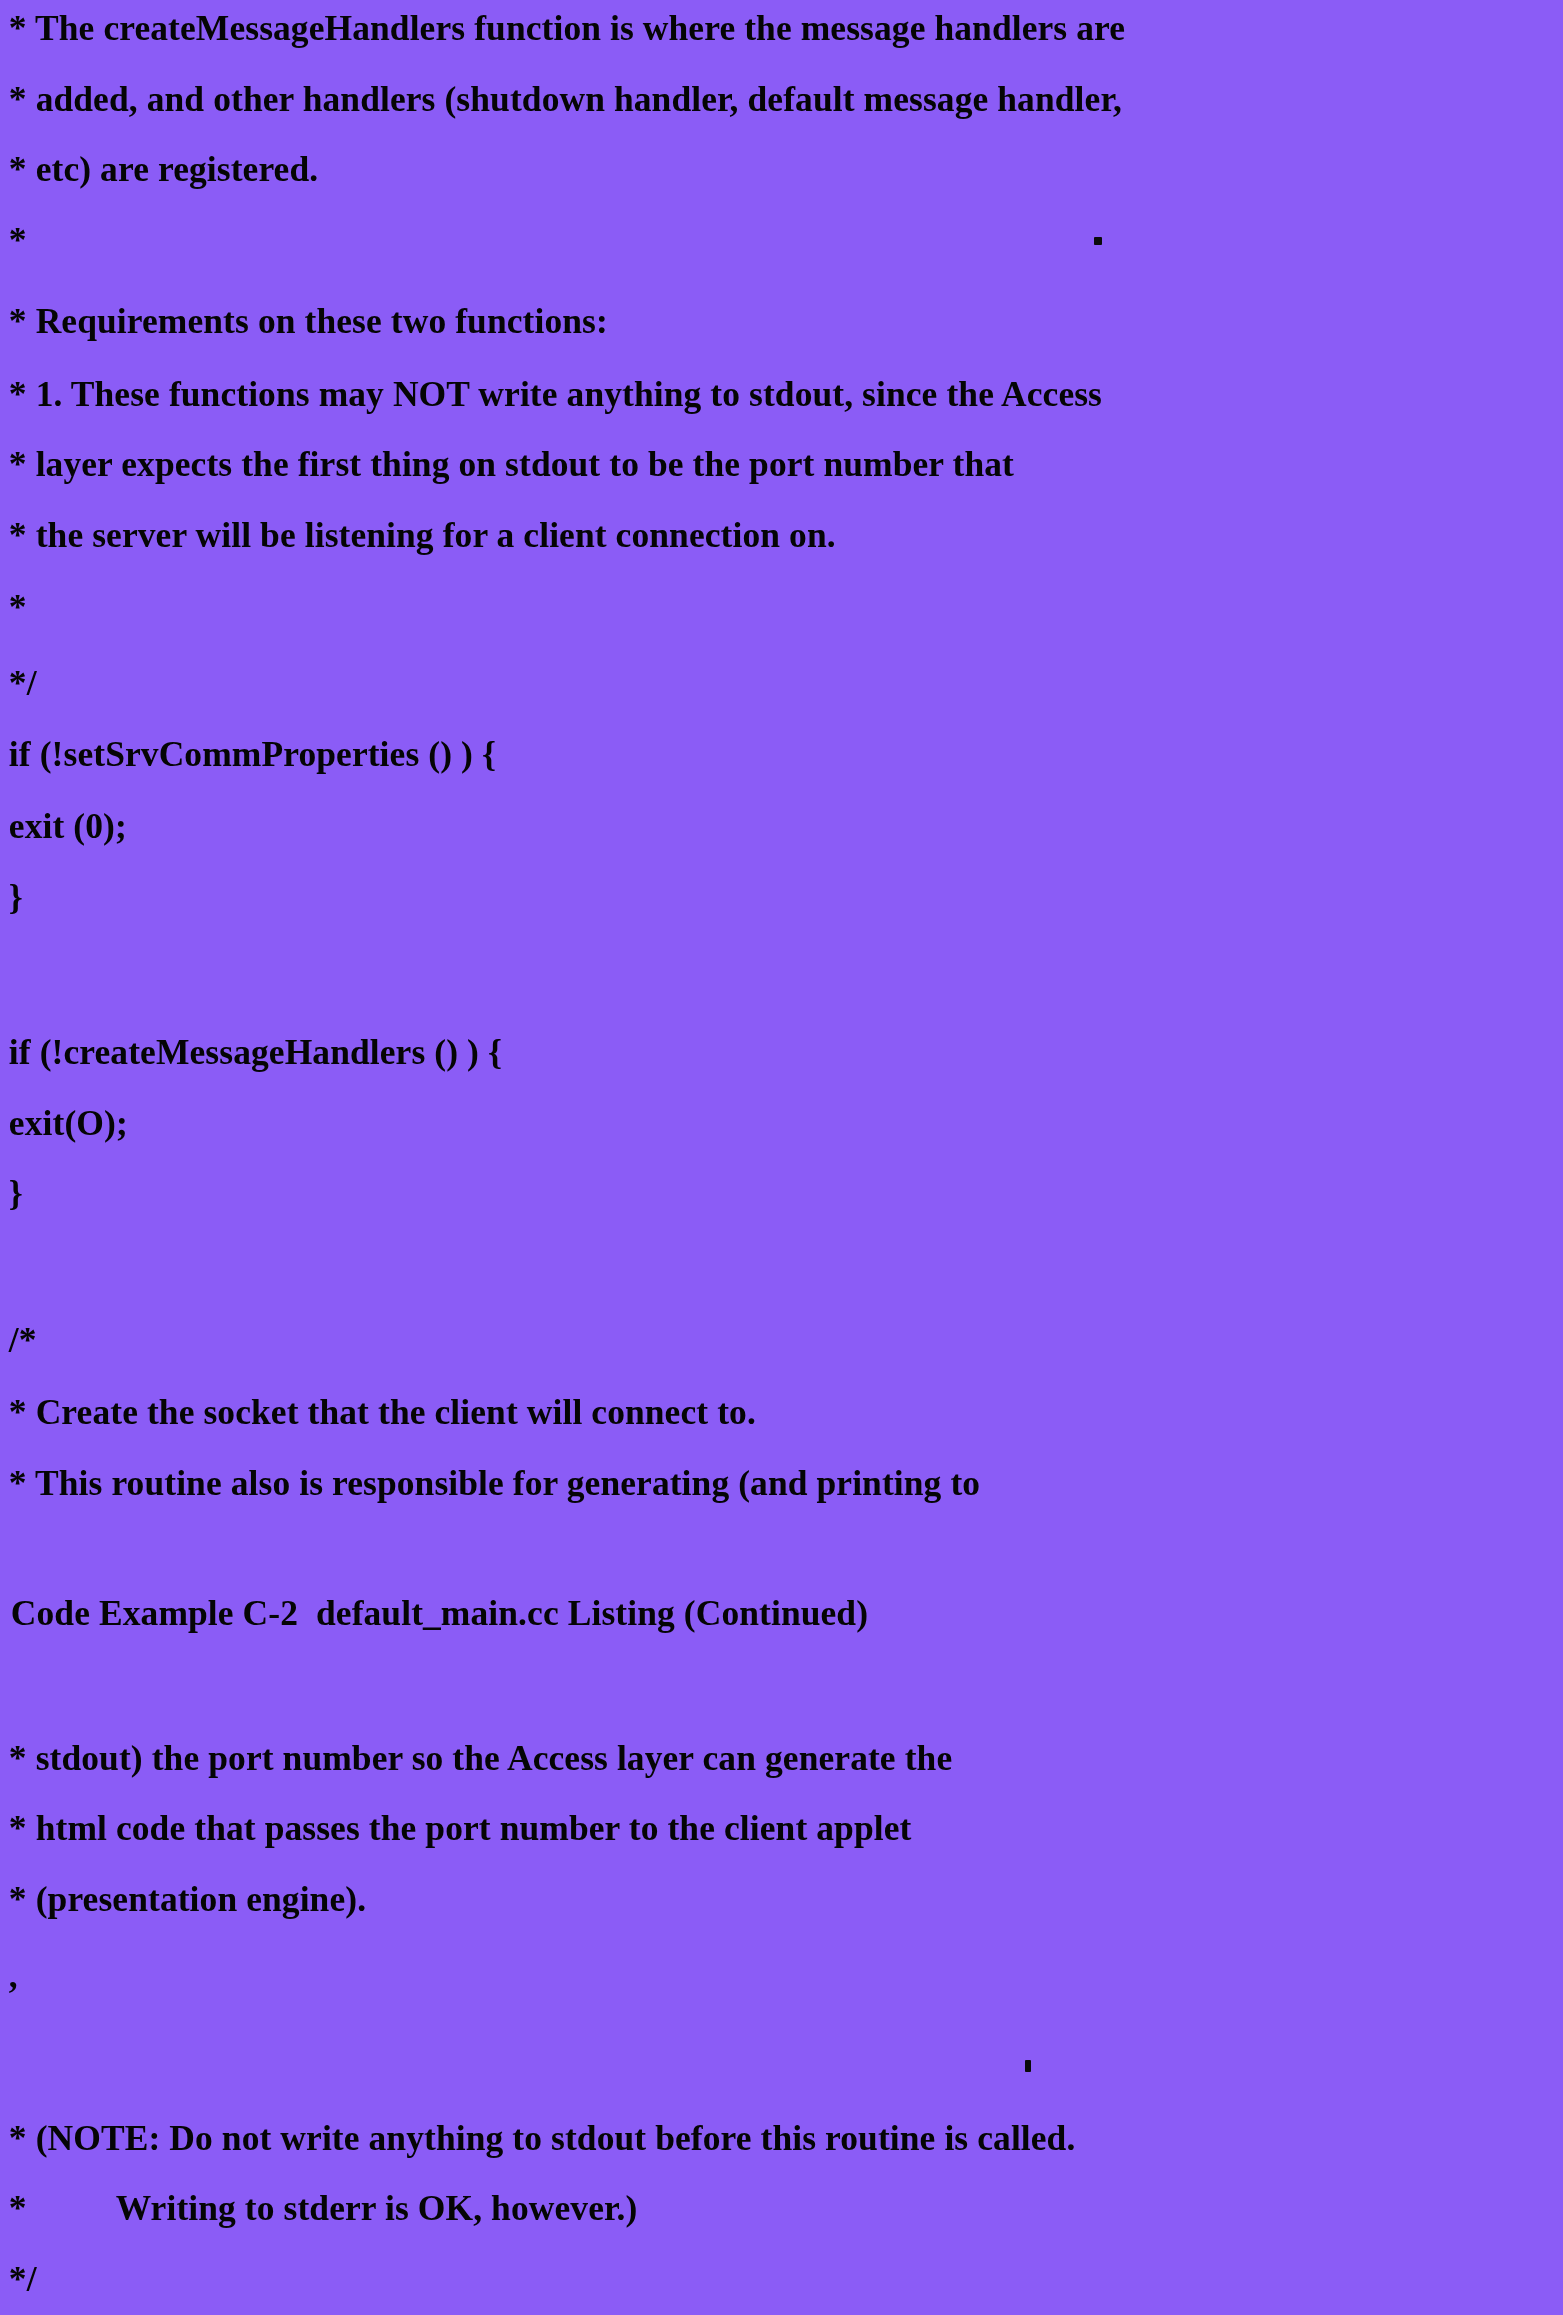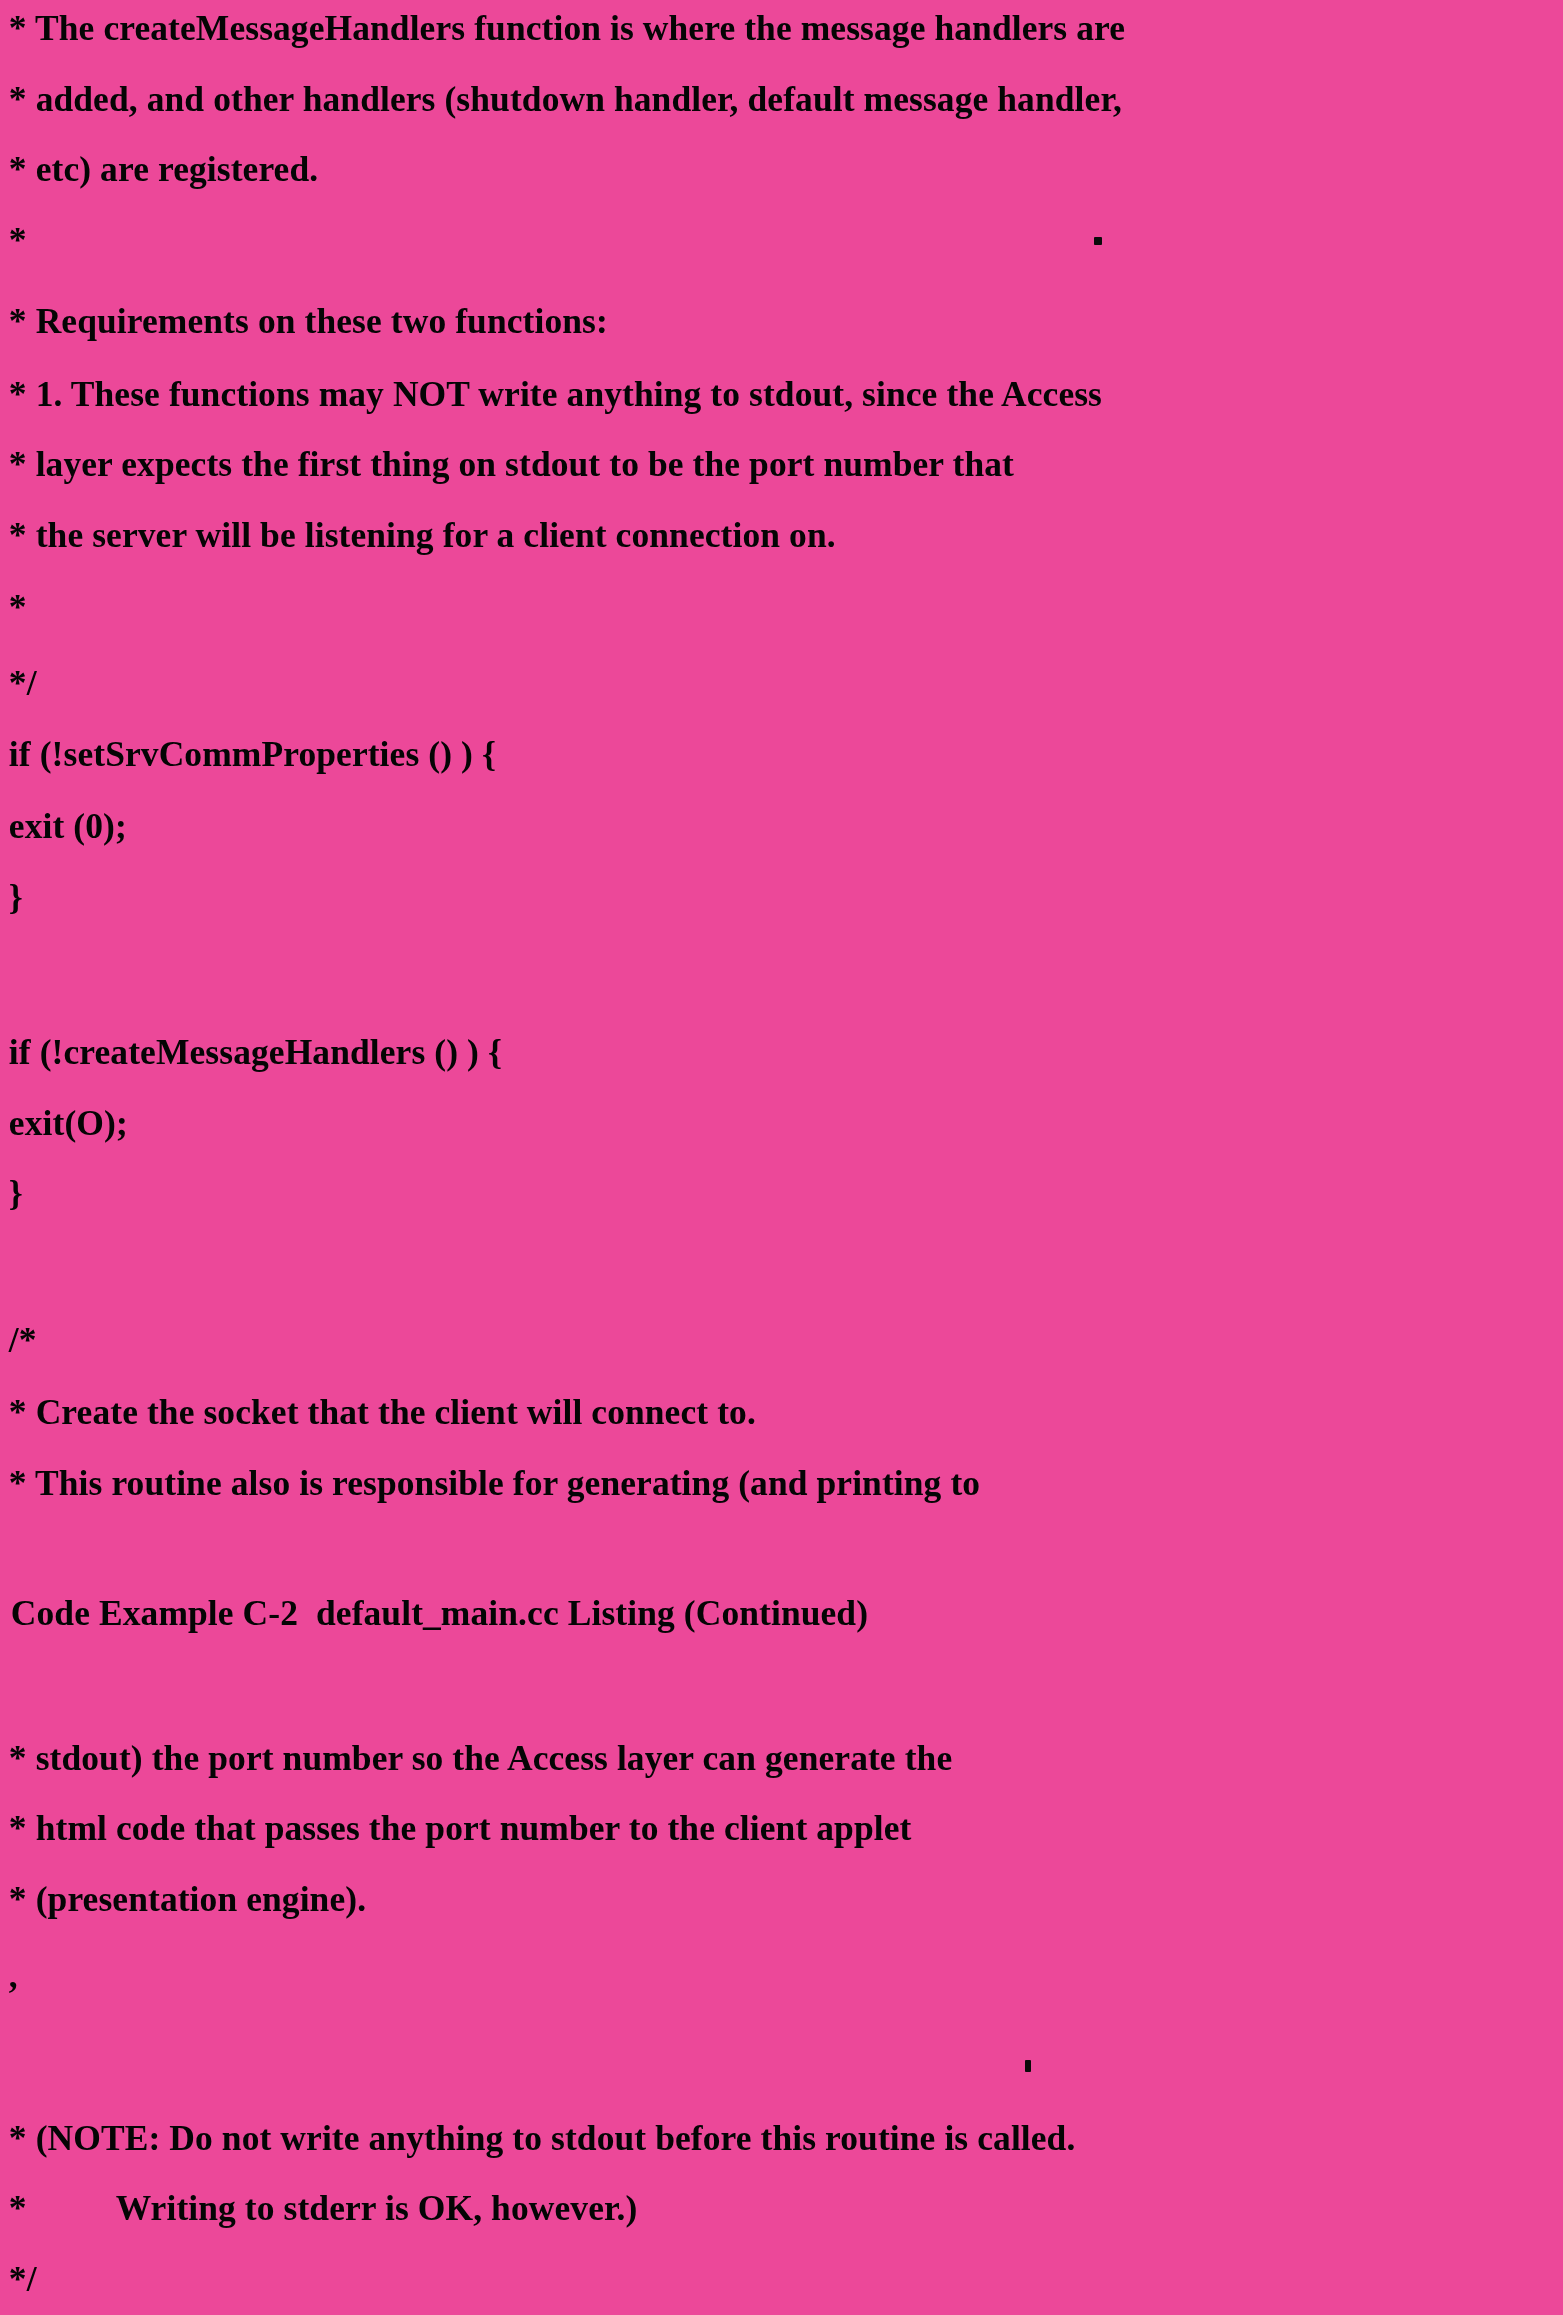--- a/index.html
+++ b/index.html
@@ -5,21 +5,21 @@
 <style>
   html, body {
     margin: 0;
     padding: 0;
     background: #ffffff;
   }
   #page {
     position: relative;
     width: 1563px;
     height: 2316px;
-    background: #ec4899;
+    background: #8b5cf6;
     overflow: hidden;
     font-family: "Liberation Serif", "DejaVu Serif", serif;
     color: #000000;
     -webkit-font-smoothing: none;
   }
   
   .line {
     position: absolute;
     left: 0;
     white-space: pre;

